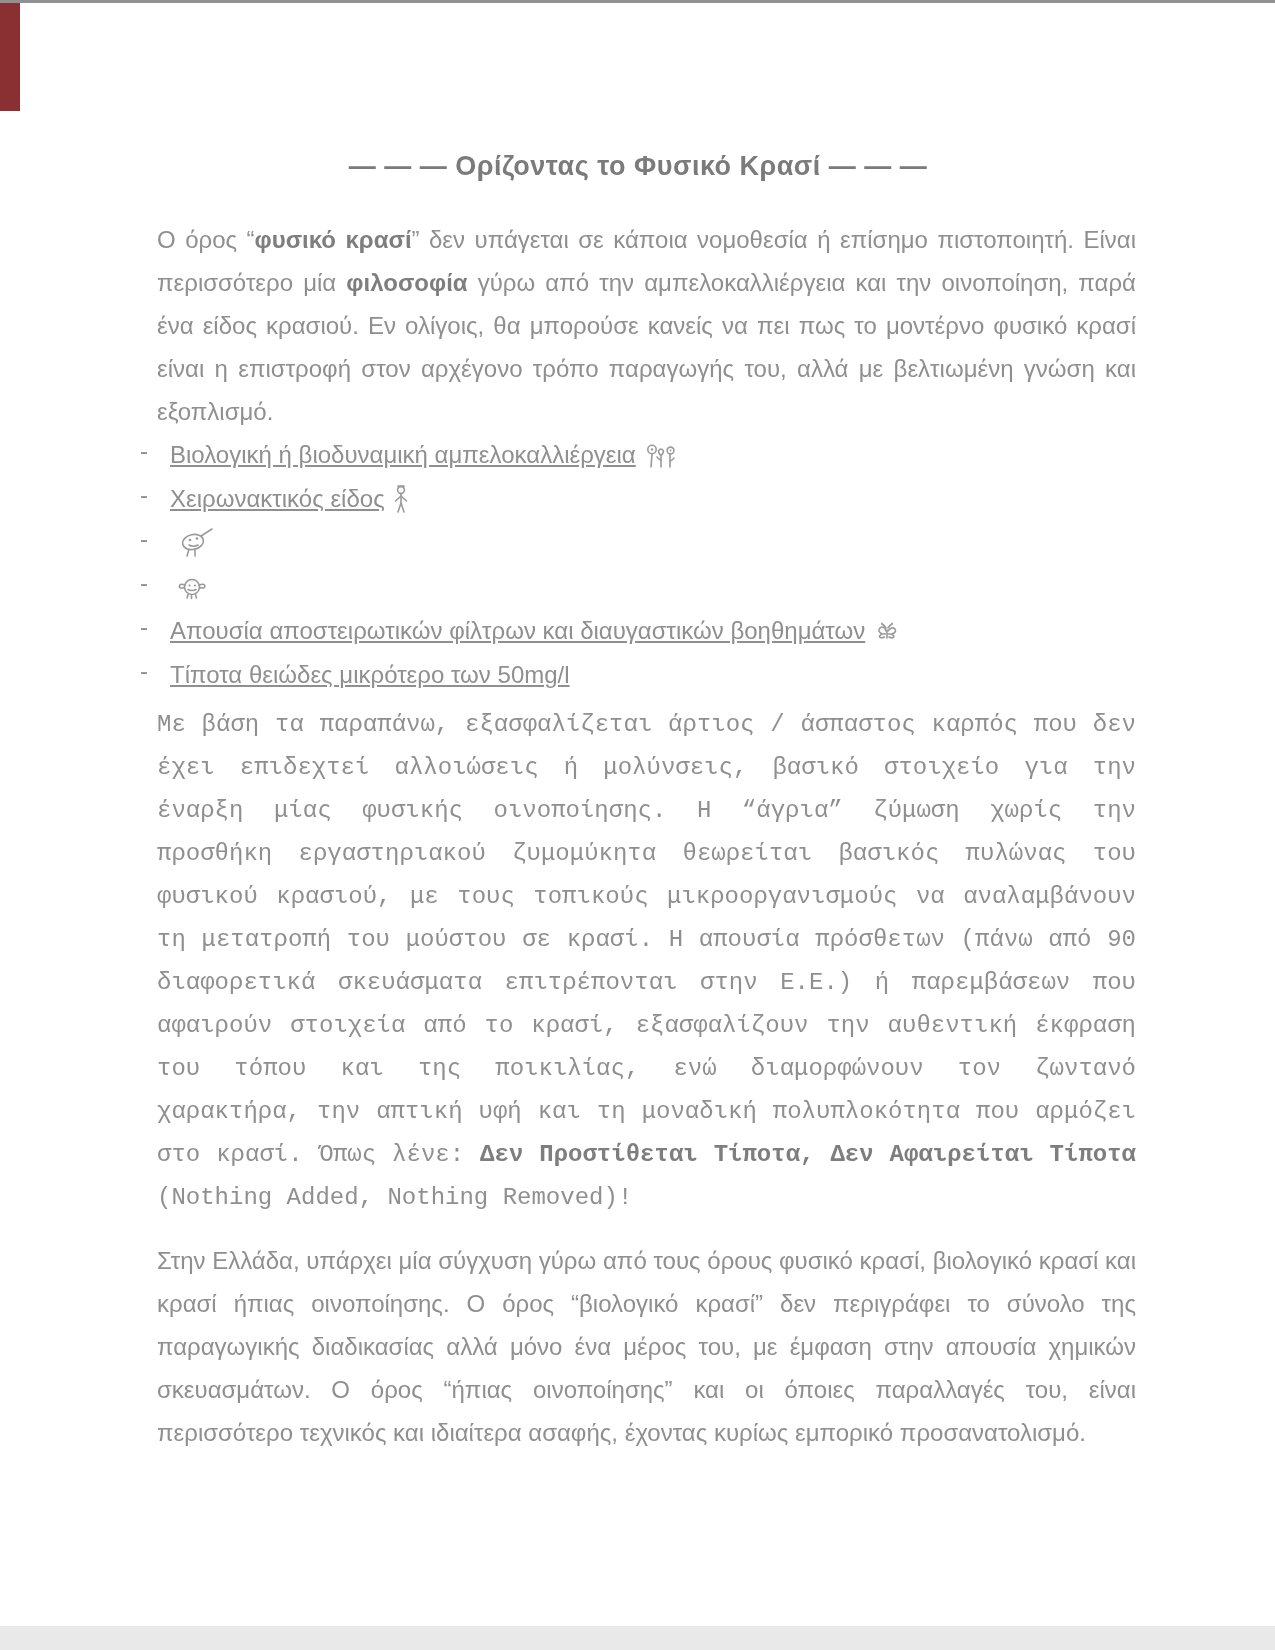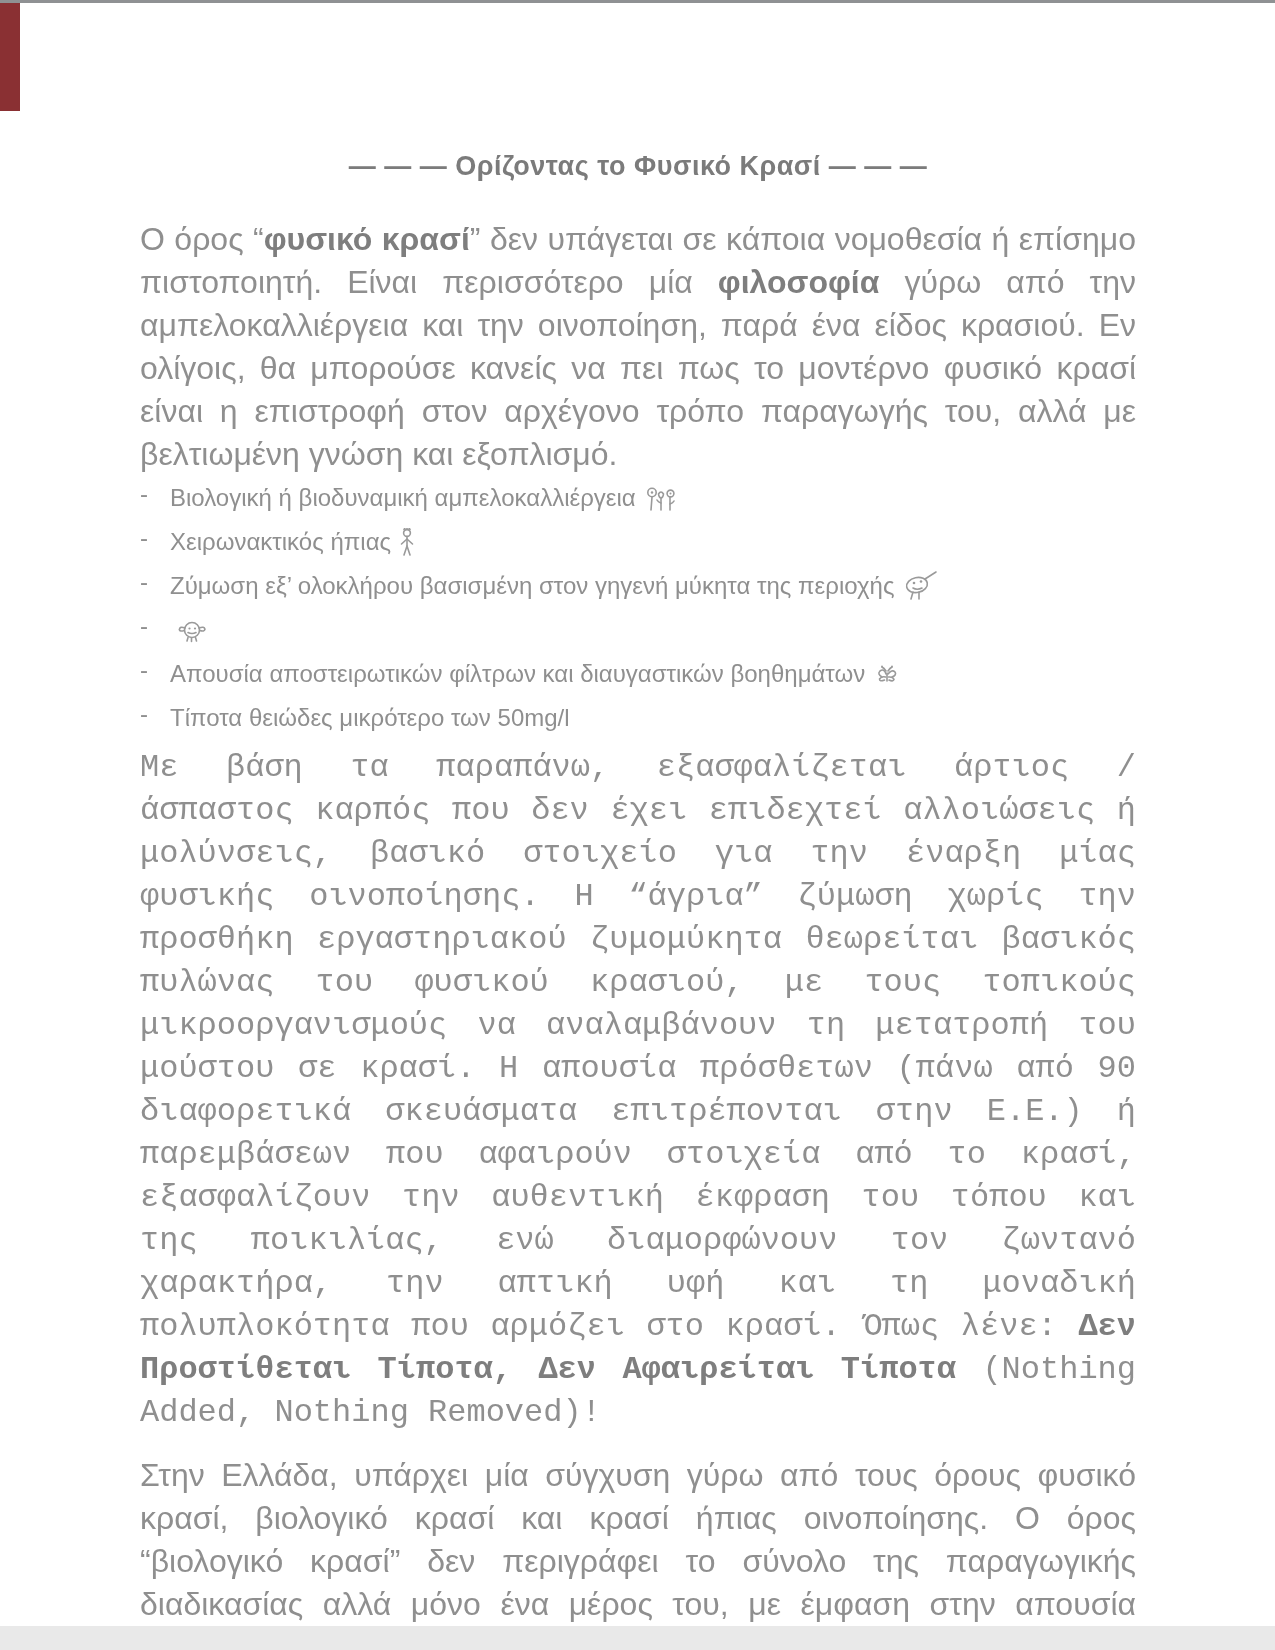--- a/index.html
+++ b/index.html
@@ -35,23 +35,24 @@
     margin: 148px 0 0 0;
     font-size: 27px;
     line-height: 36px;
     font-weight: bold;
     text-align: center;
     color: #7b7b7b;
     letter-spacing: 0.5px;
   }
   p { margin: 0; }
   .para {
-    font-size: 32px;
+    font-size: 24px;
     text-align: justify;
     color: #8f8f8f;
+    margin-left: 17px;
   }
   .lh-wide  { line-height: 43px; }
   .lh-tight { line-height: 28px; }
   .p1 { margin-top: 34px; }
   .p2 { margin-top: 56px; }
   .p3 { margin-top: 6px; font-family: Liberation Mono, monospace; }
   .p4 { margin-top: 20px; }
   b, .b { font-weight: bold; color: #7e7e7e; }
   ul.spec-list {
     list-style: none;
@@ -65,20 +66,21 @@
   }
   .marker {
     flex: 0 0 30px;
     color: #8f8f8f;
     position: relative;
     top: -4px;
   }
   .li-body {
     flex: 1 1 auto;
     text-align: justify;
+    text-decoration: underline;
   }
   .icon {
     display: inline-block;
     vertical-align: -6px;
     margin-left: 8px;
   }
   .icon svg { display: block; }
   .icon svg * {
     stroke: #9a9a9a;
     fill: none;
@@ -113,31 +115,31 @@
                 <path d="M14.5 10 q2.5 -4 5 0 q-0.5 4 -2.5 4 q-2 0 -2.5 -4 Z"></path>
           <path d="M26 26 L26 13"></path>
                 <circle cx="26.5" cy="9.5" r="3.4"></circle>
                 <circle class="dot" cx="26.5" cy="9.5" r="1"></circle>
           <path d="M17 19 q-3 -1 -4 -3"></path>
                 <path d="M26 20 q3 -1 4 -3"></path>
         </svg></span></span>
       </li>
       <li>
         <span class="marker">-</span>
-        <span class="li-body"><span>Χειρωνακτικός ήπιας</span><span class="icon"><svg width="16" height="28" viewBox="0 0 16 28">
+        <span class="li-body"><span>Χειρωνακτικός είδος</span><span class="icon"><svg width="16" height="28" viewBox="0 0 16 28">
           <circle cx="8" cy="5" r="3.4"></circle>
           <path d="M5 1.5 L6 0 M8 1 L8 -0.2 M11 1.5 L10 0"></path>
           <path d="M8 8.5 L8 18"></path>
           <path d="M8 11 L2.5 16 M8 11 L13.5 16"></path>
           <path d="M8 18 L5 27 M8 18 L11 27"></path>
         </svg></span></span>
       </li>
       <li>
         <span class="marker">-</span>
-        <span class="li-body"><span>Ζύμωση εξ’ ολοκλήρου βασισμένη στον γηγενή μύκητα της περιοχής</span><span class="icon"><svg width="36" height="30" viewBox="0 0 36 30">
+        <span class="li-body"><span class="icon"><svg width="36" height="30" viewBox="0 0 36 30">
           <ellipse cx="15" cy="15" rx="10.5" ry="7.5" transform="rotate(-12 15 15)"></ellipse>
           <circle class="dot" cx="12" cy="13" r="1.3"></circle>
                 <circle class="dot" cx="19" cy="11.5" r="1.3"></circle>
           <path d="M11 18 q4 2.5 9 0"></path>
           <path d="M23 9 L34 2"></path>
           <path d="M11 22 L9 29 M17 22 L17 29"></path>
         </svg></span></span>
       </li>
       <li>
         <span class="marker">-</span>

